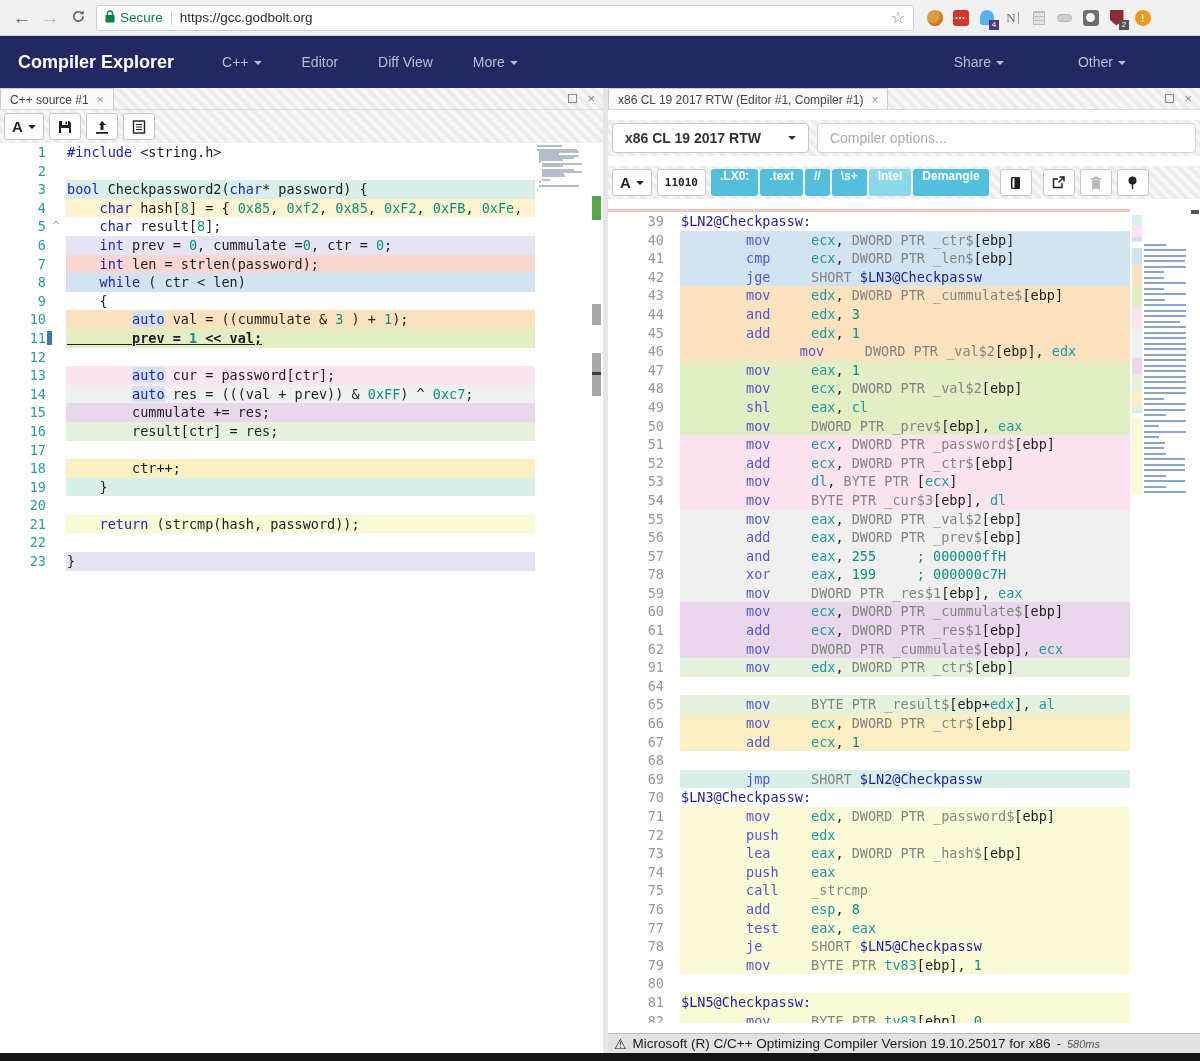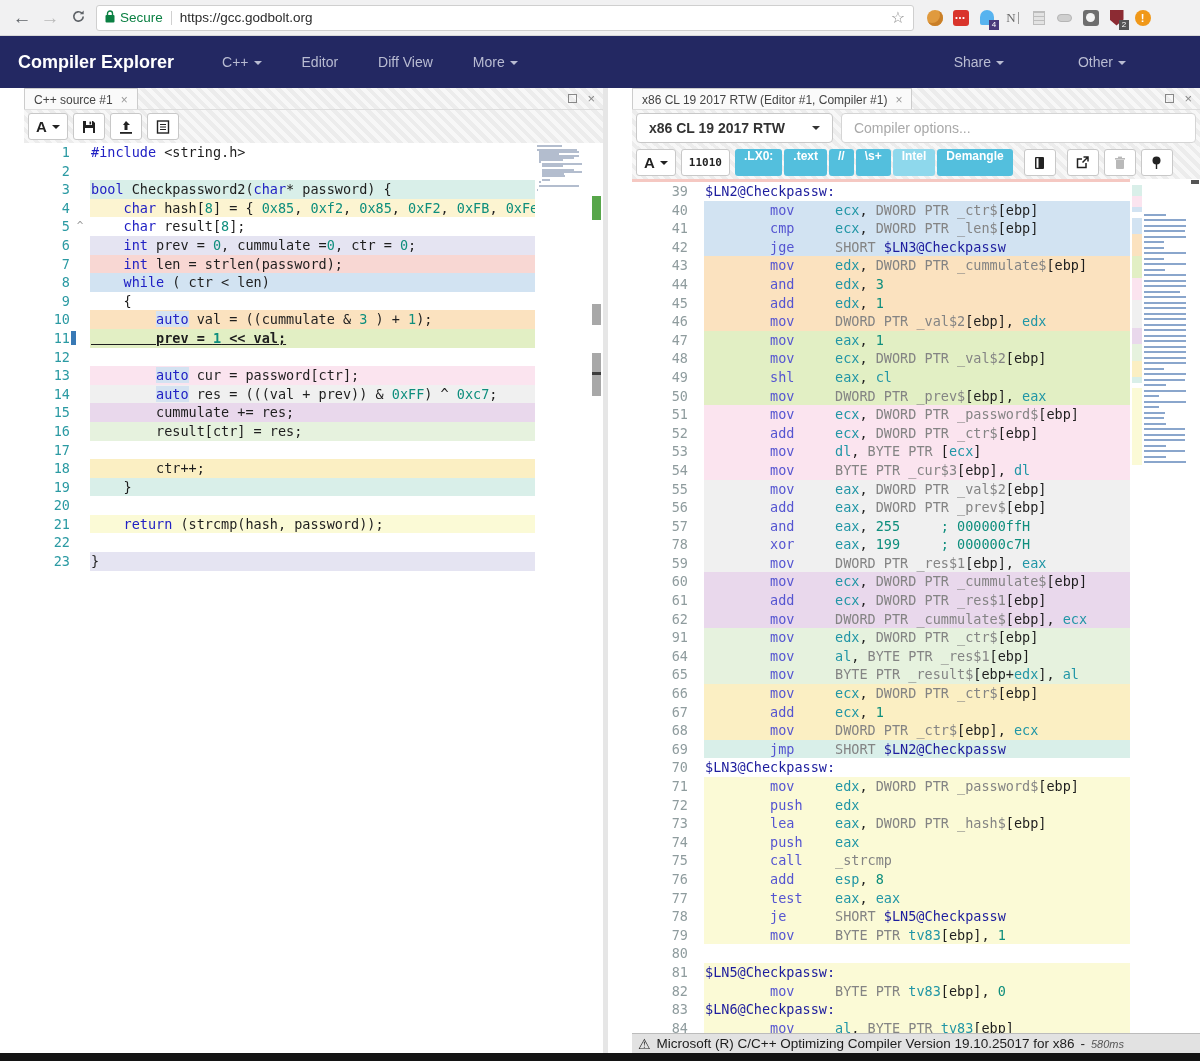--- a/index.html
+++ b/index.html
@@ -43,24 +43,24 @@
   
   .navbar { height:52px; background:#232862; display:flex; align-items:center; padding:0 18px; }
   .brand { color:#fff; font-weight:bold; font-size:18px; margin-right:48px; }
   .nav-item { color:#b9bcd2; font-size:14px; margin-right:40px; cursor:pointer; }
   .nav-right { margin-left:auto; display:flex; gap:34px; margin-right:16px; }
   .caret { display:inline-block; margin-left:5px; border-left:4px solid transparent;
     border-right:4px solid transparent; border-top:4px solid currentColor; vertical-align:middle; }
 
   
   .workspace { height:965px; display:flex; }
-  .pane { display:flex; flex-direction:column; background:#fff; min-width:0;padding-left:24px; }
+  .pane { display:flex; flex-direction:column; background:#fff; min-width:0; }
   .pane-left { width:603px; }
   .divider { width:5px; background:#e6e6e6; cursor:col-resize; }
-  .pane-right { flex:1; }
+  .pane-right { flex:1;gap:10px; }
   .pane-hdr { height:22px; flex:none; display:flex; align-items:stretch;
     background:repeating-linear-gradient(45deg,#ececec 0 4px,#f7f7f7 4px 8px);
     border-bottom:1px solid #ddd; }
   .tab { background:#fafafa; border:1px solid #ccc; border-bottom:none; padding:2px 9px 0;
     font-size:12px; color:#444; display:flex; align-items:center; gap:8px; cursor:pointer; }
   .tab-close { color:#999; font-size:12px; cursor:pointer; }
   .hdr-controls { margin-left:auto; display:flex; align-items:center; gap:10px; padding-right:8px; }
   .winsq { width:9px; height:9px; border:1px solid #888; display:inline-block; cursor:pointer; }
   .winx { color:#888; font-size:13px; cursor:pointer; }
 
@@ -567,43 +567,43 @@
       <div class="scroll-thumb"></div>
     <div class="sliver"></div>
         <div class="ed-rows" style="top: 3px;">
           <div class="crow"><span class="gut">39</span><span class="fold"></span><span class="code" style="background: rgb(255, 255, 255);"><span class="tk-lbl">$LN2@Checkpassw:</span></span></div>
           <div class="crow"><span class="gut">40</span><span class="fold"></span><span class="code" style="background: rgb(210, 227, 242);">        <span class="tk-op">mov</span>     <span class="tk-reg">ecx</span>, <span class="tk-ptr">DWORD</span> <span class="tk-ptr">PTR</span> <span class="tk-ptr">_ctr$</span>[ebp]</span></div>
           <div class="crow"><span class="gut">41</span><span class="fold"></span><span class="code" style="background: rgb(210, 227, 242);">        <span class="tk-op">cmp</span>     <span class="tk-reg">ecx</span>, <span class="tk-ptr">DWORD</span> <span class="tk-ptr">PTR</span> <span class="tk-ptr">_len$</span>[ebp]</span></div>
           <div class="crow"><span class="gut">42</span><span class="fold"></span><span class="code" style="background: rgb(210, 227, 242);">        <span class="tk-op">jge</span>     <span class="tk-ptr">SHORT</span> <span class="tk-lbl">$LN3@Checkpassw</span></span></div>
           <div class="crow"><span class="gut">43</span><span class="fold"></span><span class="code" style="background: rgb(251, 226, 191);">        <span class="tk-op">mov</span>     <span class="tk-reg">edx</span>, <span class="tk-ptr">DWORD</span> <span class="tk-ptr">PTR</span> <span class="tk-ptr">_cummulate$</span>[ebp]</span></div>
           <div class="crow"><span class="gut">44</span><span class="fold"></span><span class="code" style="background: rgb(251, 226, 191);">        <span class="tk-op">and</span>     <span class="tk-reg">edx</span>, <span class="tk-num">3</span></span></div>
           <div class="crow"><span class="gut">45</span><span class="fold"></span><span class="code" style="background: rgb(251, 226, 191);">        <span class="tk-op">add</span>     <span class="tk-reg">edx</span>, <span class="tk-num">1</span></span></div>
-          <div class="crow"><span class="gut">46</span><span class="fold"></span><span class="code" style="background: rgb(251, 226, 191);">        <span class="tk-op">mov</span>     <span class="tk-ptr">DWORD</span> <span class="tk-ptr">PTR</span> <span class="tk-ptr">_val$2</span>[ebp], <span class="tk-reg">edx</span></span></div>
+          <div class="crow"><span class="gut">46</span><span class="fold"></span><span class="code" style="background: rgb(251, 226, 191); text-align: center;">        <span class="tk-op">mov</span>     <span class="tk-ptr">DWORD</span> <span class="tk-ptr">PTR</span> <span class="tk-ptr">_val$2</span>[ebp], <span class="tk-reg">edx</span></span></div>
           <div class="crow"><span class="gut">47</span><span class="fold"></span><span class="code" style="background: rgb(226, 239, 196);">        <span class="tk-op">mov</span>     <span class="tk-reg">eax</span>, <span class="tk-num">1</span></span></div>
           <div class="crow"><span class="gut">48</span><span class="fold"></span><span class="code" style="background: rgb(226, 239, 196);">        <span class="tk-op">mov</span>     <span class="tk-reg">ecx</span>, <span class="tk-ptr">DWORD</span> <span class="tk-ptr">PTR</span> <span class="tk-ptr">_val$2</span>[ebp]</span></div>
           <div class="crow"><span class="gut">49</span><span class="fold"></span><span class="code" style="background: rgb(226, 239, 196);">        <span class="tk-op">shl</span>     <span class="tk-reg">eax</span>, <span class="tk-reg">cl</span></span></div>
           <div class="crow"><span class="gut">50</span><span class="fold"></span><span class="code" style="background: rgb(226, 239, 196);">        <span class="tk-op">mov</span>     <span class="tk-ptr">DWORD</span> <span class="tk-ptr">PTR</span> <span class="tk-ptr">_prev$</span>[ebp], <span class="tk-reg">eax</span></span></div>
           <div class="crow"><span class="gut">51</span><span class="fold"></span><span class="code" style="background: rgb(251, 228, 239);">        <span class="tk-op">mov</span>     <span class="tk-reg">ecx</span>, <span class="tk-ptr">DWORD</span> <span class="tk-ptr">PTR</span> <span class="tk-ptr">_password$</span>[ebp]</span></div>
           <div class="crow"><span class="gut">52</span><span class="fold"></span><span class="code" style="background: rgb(251, 228, 239);">        <span class="tk-op">add</span>     <span class="tk-reg">ecx</span>, <span class="tk-ptr">DWORD</span> <span class="tk-ptr">PTR</span> <span class="tk-ptr">_ctr$</span>[ebp]</span></div>
           <div class="crow"><span class="gut">53</span><span class="fold"></span><span class="code" style="background: rgb(251, 228, 239);">        <span class="tk-op">mov</span>     <span class="tk-reg">dl</span>, <span class="tk-ptr">BYTE</span> <span class="tk-ptr">PTR</span> [<span class="tk-reg">ecx</span>]</span></div>
           <div class="crow"><span class="gut">54</span><span class="fold"></span><span class="code" style="background: rgb(251, 228, 239);">        <span class="tk-op">mov</span>     <span class="tk-ptr">BYTE</span> <span class="tk-ptr">PTR</span> <span class="tk-ptr">_cur$3</span>[ebp], <span class="tk-reg">dl</span></span></div>
           <div class="crow"><span class="gut">55</span><span class="fold"></span><span class="code" style="background: rgb(240, 240, 240);">        <span class="tk-op">mov</span>     <span class="tk-reg">eax</span>, <span class="tk-ptr">DWORD</span> <span class="tk-ptr">PTR</span> <span class="tk-ptr">_val$2</span>[ebp]</span></div>
           <div class="crow"><span class="gut">56</span><span class="fold"></span><span class="code" style="background: rgb(240, 240, 240);">        <span class="tk-op">add</span>     <span class="tk-reg">eax</span>, <span class="tk-ptr">DWORD</span> <span class="tk-ptr">PTR</span> <span class="tk-ptr">_prev$</span>[ebp]</span></div>
           <div class="crow"><span class="gut">57</span><span class="fold"></span><span class="code" style="background: rgb(240, 240, 240);">        <span class="tk-op">and</span>     <span class="tk-reg">eax</span>, <span class="tk-num">255</span>     <span class="tk-cmt">; 000000ffH</span></span></div>
           <div class="crow"><span class="gut">78</span><span class="fold"></span><span class="code" style="background: rgb(240, 240, 240);">        <span class="tk-op">xor</span>     <span class="tk-reg">eax</span>, <span class="tk-num">199</span>     <span class="tk-cmt">; 000000c7H</span></span></div>
           <div class="crow"><span class="gut">59</span><span class="fold"></span><span class="code" style="background: rgb(240, 240, 240);">        <span class="tk-op">mov</span>     <span class="tk-ptr">DWORD</span> <span class="tk-ptr">PTR</span> <span class="tk-ptr">_res$1</span>[ebp], <span class="tk-reg">eax</span></span></div>
           <div class="crow"><span class="gut">60</span><span class="fold"></span><span class="code" style="background: rgb(233, 216, 236);">        <span class="tk-op">mov</span>     <span class="tk-reg">ecx</span>, <span class="tk-ptr">DWORD</span> <span class="tk-ptr">PTR</span> <span class="tk-ptr">_cummulate$</span>[ebp]</span></div>
           <div class="crow"><span class="gut">61</span><span class="fold"></span><span class="code" style="background: rgb(233, 216, 236);">        <span class="tk-op">add</span>     <span class="tk-reg">ecx</span>, <span class="tk-ptr">DWORD</span> <span class="tk-ptr">PTR</span> <span class="tk-ptr">_res$1</span>[ebp]</span></div>
           <div class="crow"><span class="gut">62</span><span class="fold"></span><span class="code" style="background: rgb(233, 216, 236);">        <span class="tk-op">mov</span>     <span class="tk-ptr">DWORD</span> <span class="tk-ptr">PTR</span> <span class="tk-ptr">_cummulate$</span>[ebp], <span class="tk-reg">ecx</span></span></div>
           <div class="crow"><span class="gut">91</span><span class="fold"></span><span class="code" style="background: rgb(230, 242, 222);">        <span class="tk-op">mov</span>     <span class="tk-reg">edx</span>, <span class="tk-ptr">DWORD</span> <span class="tk-ptr">PTR</span> <span class="tk-ptr">_ctr$</span>[ebp]</span></div>
-          <div class="crow"><span class="gut">64</span><span class="fold"></span><span class="code" style="background: rgb(230, 242, 222);">        <span class="tk-op">mov</span>     <span class="tk-reg">al</span>, <span class="tk-ptr">BYTE</span> <span class="tk-ptr">PTR</span> <span class="tk-ptr">_res$1</span>[ebp]</span></div>
+          <div class="crow"><span class="gut">64</span><span class="fold"></span></div>
           <div class="crow"><span class="gut">65</span><span class="fold"></span><span class="code" style="background: rgb(230, 242, 222);">        <span class="tk-op">mov</span>     <span class="tk-ptr">BYTE</span> <span class="tk-ptr">PTR</span> <span class="tk-ptr">_result$</span>[ebp+<span class="tk-reg">edx</span>], <span class="tk-reg">al</span></span></div>
           <div class="crow"><span class="gut">66</span><span class="fold"></span><span class="code" style="background: rgb(251, 239, 195);">        <span class="tk-op">mov</span>     <span class="tk-reg">ecx</span>, <span class="tk-ptr">DWORD</span> <span class="tk-ptr">PTR</span> <span class="tk-ptr">_ctr$</span>[ebp]</span></div>
           <div class="crow"><span class="gut">67</span><span class="fold"></span><span class="code" style="background: rgb(251, 239, 195);">        <span class="tk-op">add</span>     <span class="tk-reg">ecx</span>, <span class="tk-num">1</span></span></div>
-          <div class="crow"><span class="gut">68</span><span class="fold"></span><span class="code" style="background: rgb(251, 239, 195);">        <span class="tk-op">mov</span>     <span class="tk-ptr">DWORD</span> <span class="tk-ptr">PTR</span> <span class="tk-ptr">_ctr$</span>[ebp], <span class="tk-reg">ecx</span></span></div>
+          <div class="crow"><span class="gut">68</span><span class="fold"></span></div>
           <div class="crow"><span class="gut">69</span><span class="fold"></span><span class="code" style="background: rgb(217, 239, 233);">        <span class="tk-op">jmp</span>     <span class="tk-ptr">SHORT</span> <span class="tk-lbl">$LN2@Checkpassw</span></span></div>
           <div class="crow"><span class="gut">70</span><span class="fold"></span><span class="code" style="background: rgb(255, 255, 255);"><span class="tk-lbl">$LN3@Checkpassw:</span></span></div>
           <div class="crow"><span class="gut">71</span><span class="fold"></span><span class="code" style="background: rgb(251, 250, 214);">        <span class="tk-op">mov</span>     <span class="tk-reg">edx</span>, <span class="tk-ptr">DWORD</span> <span class="tk-ptr">PTR</span> <span class="tk-ptr">_password$</span>[ebp]</span></div>
           <div class="crow"><span class="gut">72</span><span class="fold"></span><span class="code" style="background: rgb(251, 250, 214);">        <span class="tk-op">push</span>    <span class="tk-reg">edx</span></span></div>
           <div class="crow"><span class="gut">73</span><span class="fold"></span><span class="code" style="background: rgb(251, 250, 214);">        <span class="tk-op">lea</span>     <span class="tk-reg">eax</span>, <span class="tk-ptr">DWORD</span> <span class="tk-ptr">PTR</span> <span class="tk-ptr">_hash$</span>[ebp]</span></div>
           <div class="crow"><span class="gut">74</span><span class="fold"></span><span class="code" style="background: rgb(251, 250, 214);">        <span class="tk-op">push</span>    <span class="tk-reg">eax</span></span></div>
           <div class="crow"><span class="gut">75</span><span class="fold"></span><span class="code" style="background: rgb(251, 250, 214);">        <span class="tk-op">call</span>    <span class="tk-ptr">_strcmp</span></span></div>
           <div class="crow"><span class="gut">76</span><span class="fold"></span><span class="code" style="background: rgb(251, 250, 214);">        <span class="tk-op">add</span>     <span class="tk-reg">esp</span>, <span class="tk-num">8</span></span></div>
           <div class="crow"><span class="gut">77</span><span class="fold"></span><span class="code" style="background: rgb(251, 250, 214);">        <span class="tk-op">test</span>    <span class="tk-reg">eax</span>, <span class="tk-reg">eax</span></span></div>
           <div class="crow"><span class="gut">78</span><span class="fold"></span><span class="code" style="background: rgb(251, 250, 214);">        <span class="tk-op">je</span>      <span class="tk-ptr">SHORT</span> <span class="tk-lbl">$LN5@Checkpassw</span></span></div>

